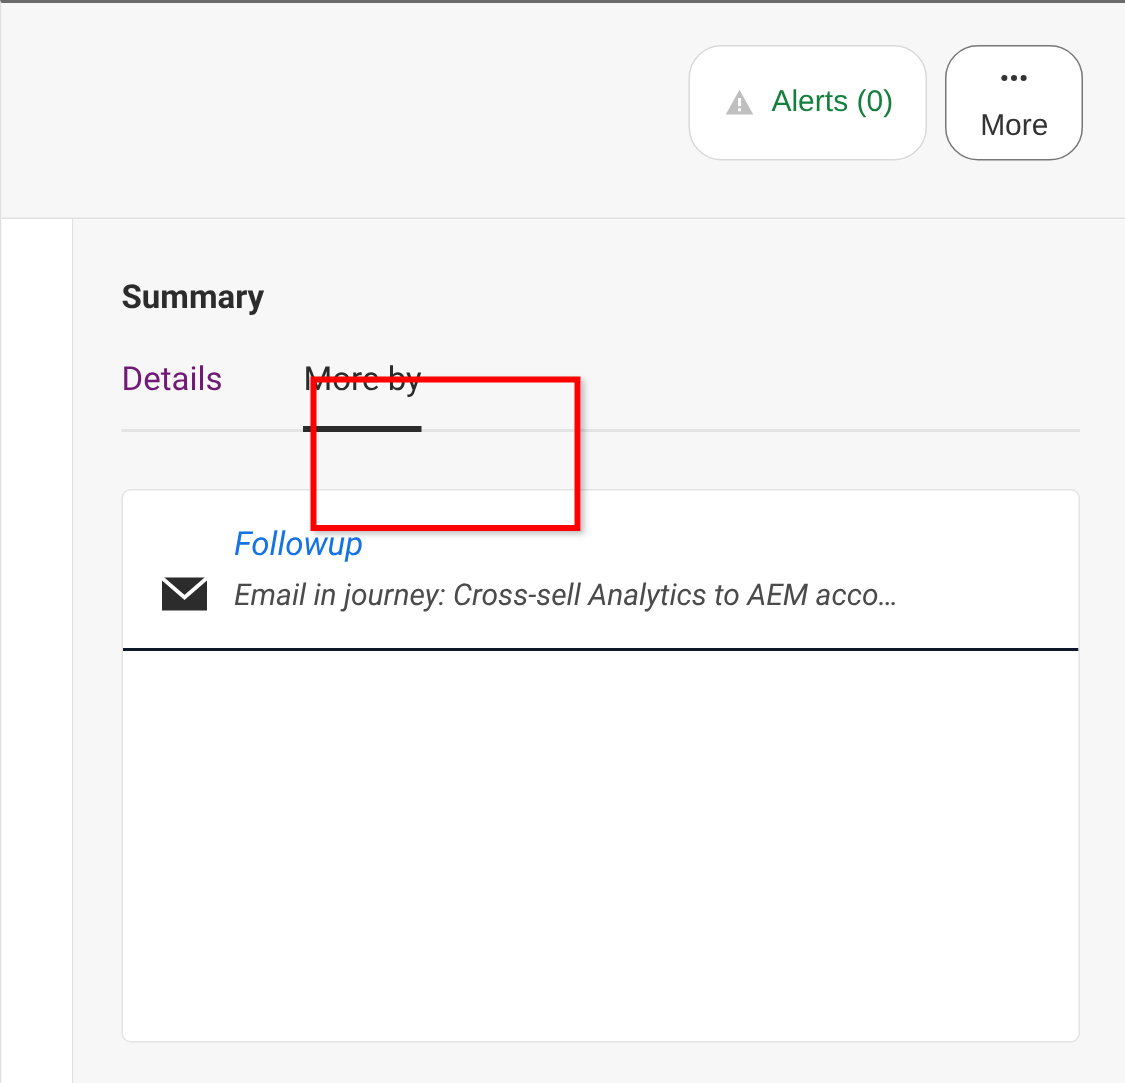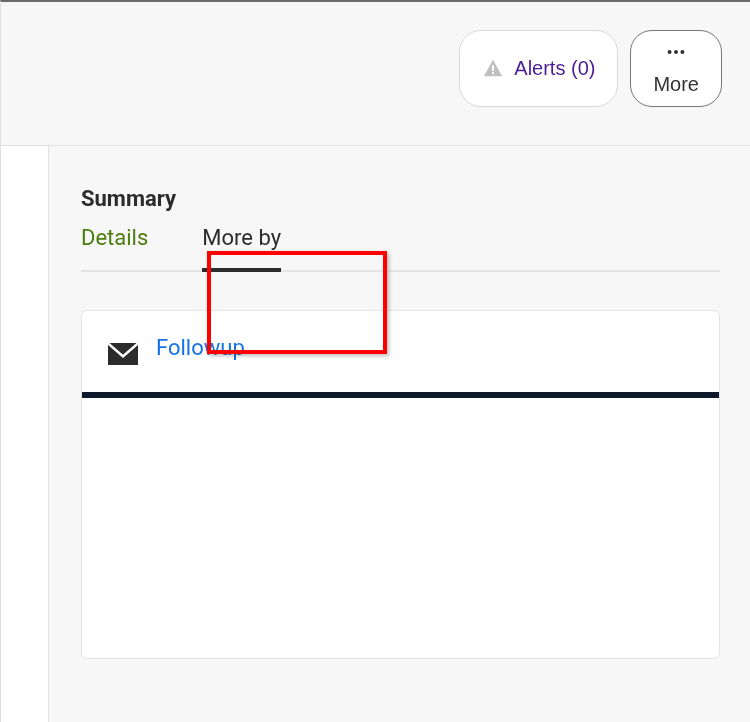--- a/index.html
+++ b/index.html
@@ -35,21 +35,21 @@
       gap: 10px;
       padding: 10px 22px;
       border-radius: 22px;
       font-size: 20px;
       font-weight: 500;
       cursor: pointer;
       background: #fff;
     }
     .btn-alerts {
       border: 1.5px solid #d9d9d9;
-      color: #4c1d95;
+      color: #15803d;
       justify-content: center;
     }
     .btn-more {
       border: 1.5px solid #777;
       color: #333;
       flex-direction: column;
     }
     .alert-icon {
       width: 22px;
       height: 22px;
@@ -73,31 +73,31 @@
       background: #f7f7f7;
       padding: 40px 30px 0 32px;
       display: flex;
       flex-direction: column;
       min-height: 0;
     }
     .summary-title {
       font-size: 22px;
       font-weight: 700;
       color: #2c2c2c;
-      margin-bottom: 14px;
+      margin-bottom: 30px;
     }
     .tabs {
       display: flex;
       gap: 54px;
       border-bottom: 2px solid #e4e4e4;
       position: relative;
     }
     .tab {
       font-size: 22px;
-      color: #4d7c0f;
+      color: #701a75;
       padding: 0 0 20px 0;
       cursor: pointer;
       position: relative;
     }
     .tab.active {
       color: #2c2c2c;
     }
     .tab.active::after {
       content: "";
       position: absolute;
@@ -115,24 +115,25 @@
     }
     .content-card {
       margin-top: 38px;
       background: #fff;
       border: 1px solid #e4e4e4;
       border-radius: 6px;
       overflow: hidden;
     }
     .list-item {
       display: flex;
-      align-items: center;
+      align-items: flex-end;
       gap: 18px;
       padding: 24px 26px 24px 26px;
-      border-bottom: 6px solid #0f172a;
+      border-bottom: 2px solid #0f172a;
+      font-style: italic;
     }
     .envelope-icon {
       width: 30px;
       height: 24px;
       margin-top: 4px;
       flex-shrink: 0;
     }
     .item-text {
       flex: 1;
       min-width: 0;
@@ -190,20 +191,21 @@
 
       <div class="content-card">
         <div class="list-item">
           <svg class="envelope-icon" viewBox="0 0 30 22">
             <rect x="0" y="0" width="30" height="22" fill="#2c2c2c"></rect>
             <path d="M0 0 L15 13 L30 0 L30 2 L15 15 L0 2 Z" fill="#fff"></path>
             <path d="M0 0 L15 13 L30 0" fill="none" stroke="#fff" stroke-width="2"></path>
           </svg>
           <div class="item-text">
             <div class="item-title">Followup</div>
+            <div class="item-subtitle">Email in journey: Cross-sell Analytics to AEM acco…</div>
           </div>
         </div>
         <div class="empty-area"></div>
       </div>
     </div>
   </div>
 </div>
 
 <div class="highlight-box" style="left:207px;top:251px;width:180px;height:103px;"></div>
 

